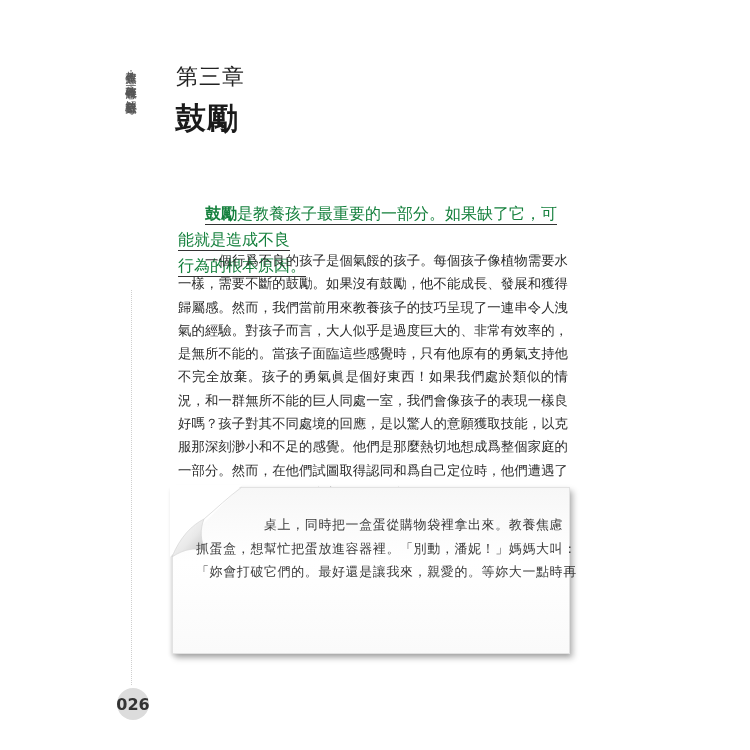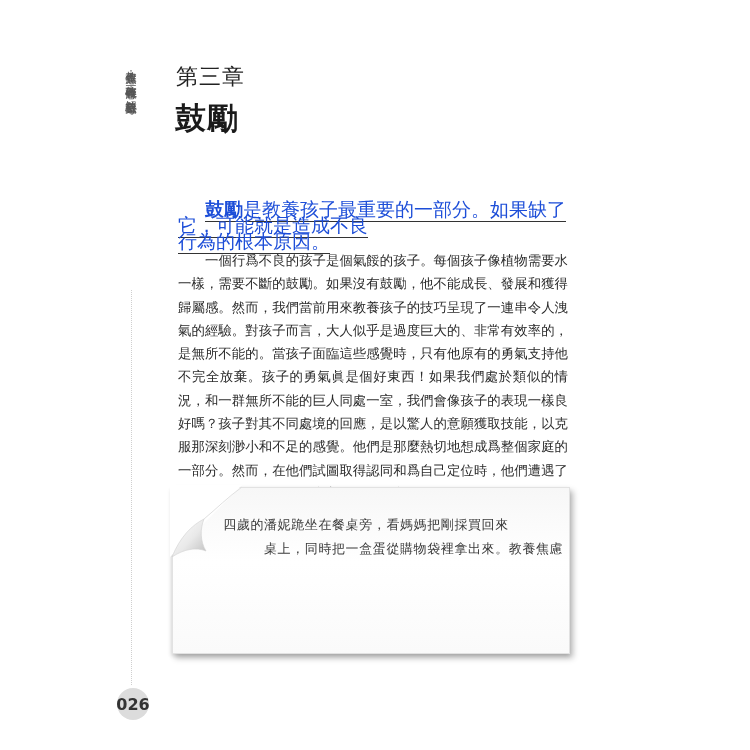--- a/index.html
+++ b/index.html
@@ -70,23 +70,23 @@
       font-weight: bold;
       color: #1a1a1a;
       letter-spacing: 1px;
     }
     .intro {
       position: absolute;
       left: 178px;
       top: 201px;
       width: 390px;
       font-family: "DejaVu Sans", "Liberation Sans", sans-serif;
-      font-size: 19px;
-      line-height: 16px;
-      color: #1d4ed8;
+      font-size: 16px;
+      line-height: 26px;
+      color: #15803d;
     }
     .intro .line {
       display: inline;
       border-bottom: 1px solid #333;
       padding-bottom: 1px;
     }
     .intro .lead {
       font-weight: bold;
     }
     .intro .indent {
@@ -164,15 +164,16 @@
       <stop offset="0.55" stop-color="#e9e9e9"></stop>
       <stop offset="1" stop-color="#bdbdbd"></stop>
     </linearGradient>
   </defs>
   <polygon points="0,0 72,0 0,72" fill="#ffffff"></polygon>
   <path d="M2,72 C10,52 22,40 34,34 C30,44 30,56 36,66 C26,62 14,64 2,72 Z" fill="url(#curlg)" stroke="#d0d0d0" stroke-width="0.6"></path>
   <path d="M34,34 C46,24 58,12 72,2" fill="none" stroke="#e0e0e0" stroke-width="1"></path>
 </svg>
 
 <div class="note-text">
-  <span class="note-line">　　四歲的潘妮跪坐在餐桌旁，看媽媽把剛採買回來</span>
   <span class="note-line">　　　　　桌上，同時把一盒蛋從購物袋裡拿出來。教養焦慮</span>
+  <span class="note-line">抓蛋盒，想幫忙把蛋放進容器裡。「別動，潘妮！」媽媽大叫：</span>
+  <span class="note-line">「妳會打破它們的。最好還是讓我來，親愛的。等妳大一點時再</span>
 </div>
 
 </body></html>

